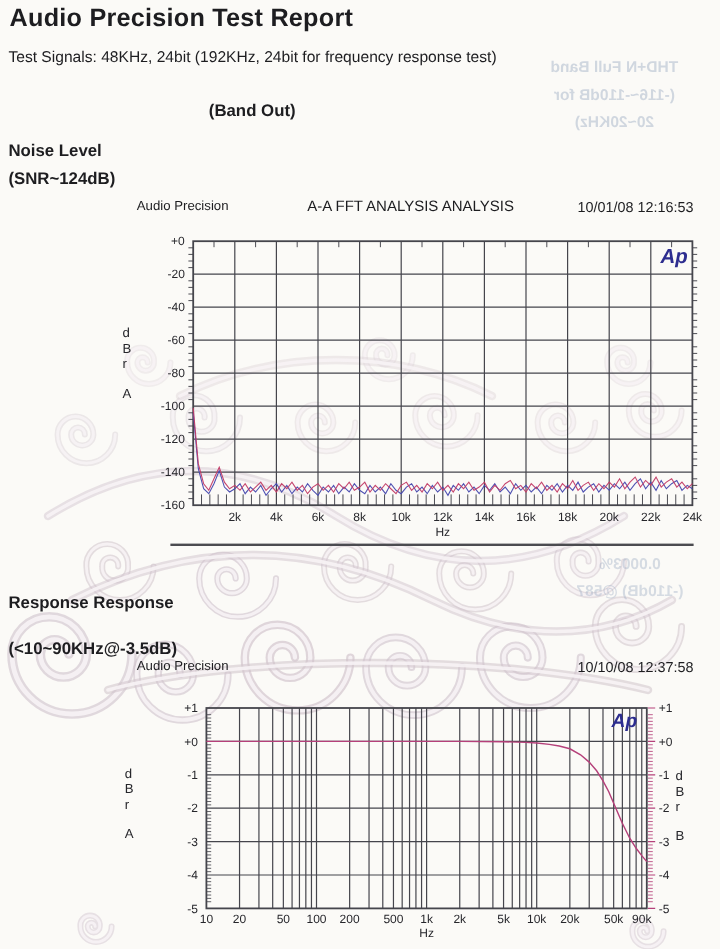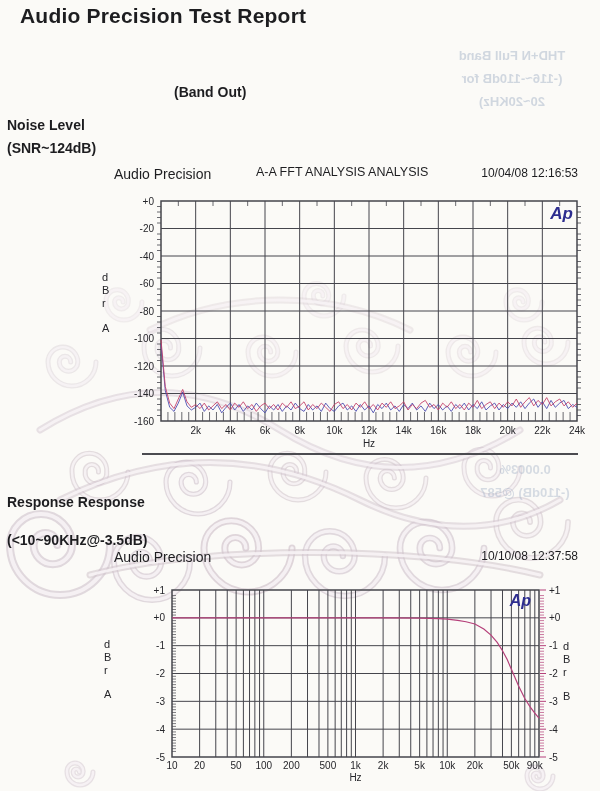--- a/index.html
+++ b/index.html
@@ -1,28 +1,28 @@
 <!DOCTYPE html>
 <html><head>
 <meta charset="utf-8">
 <style>
   html,body{margin:0;padding:0;background:#e8e8e8;}
   #page{position:relative;width:600px;height:791px;background:#fbfaf7;
         font-family:"Liberation Sans",sans-serif;color:#1d1d20;overflow:hidden;margin:0 auto;}
   .abs{position:absolute;}
   .z2{z-index:2;}
-  .h-title{left:20px;top:4px;font-size:21px;font-weight:bold;letter-spacing:.2px;}
+  .h-title{left:8px;top:4px;font-size:21px;font-weight:bold;letter-spacing:.2px;}
   .h-sub{left:7px;top:40px;font-size:13px;}
   .lineout{left:174px;top:84px;font-size:14px;font-weight:bold;}
   .sec-h{font-size:14px;font-weight:bold;}
   .noise-h{left:7px;top:117px;}
   .snr-h{left:7px;top:140px;}
   .fr-h{left:7px;top:494px;}
   .frs-h{left:7px;top:532px;}
-  .row-label{font-size:14px;}
+  .row-label{font-size:11px;}
   .vendor1{left:114px;top:166px;}
   .atitle1{left:256px;top:165px;font-size:12.5px;}
   .ts{font-size:12px;}
   .ts1{right:22px;top:166px;}
   .vendor2{left:114px;top:549px;}
   .ts2{right:22px;top:549px;}
   .divider{left:142px;top:453px;width:436px;height:2px;background:#4b4b50;z-index:2;}
   .bleed{color:#9eadc4;font-weight:bold;transform:scaleX(-1);text-align:center;
          line-height:23px;font-size:13px;opacity:.45;z-index:1;}
   .bleed-top{right:8px;top:44px;width:160px;}
@@ -89,37 +89,38 @@
         <path d="M 60 500 C 160 450 260 450 360 500 C 430 535 500 535 560 500" stroke="#cfc2cb" stroke-width="7" stroke-opacity="0.5" stroke-linecap="round"></path>
         <path d="M 60 500 C 160 450 260 450 360 500 C 430 535 500 535 560 500" stroke="#f7f3f5" stroke-width="3" stroke-opacity="0.9" stroke-linecap="round"></path>
         <path d="M 150 330 C 230 290 330 290 410 330" stroke="#cfc2cb" stroke-width="7" stroke-opacity="0.3" stroke-linecap="round"></path>
         <path d="M 150 330 C 230 290 330 290 410 330" stroke="#f7f3f5" stroke-width="3" stroke-opacity="0.9" stroke-linecap="round"></path>
         <path d="M 90 575 C 200 545 420 545 540 575" stroke="#cfc2cb" stroke-width="7" stroke-opacity="0.55" stroke-linecap="round"></path>
         <path d="M 90 575 C 200 545 420 545 540 575" stroke="#f7f3f5" stroke-width="3" stroke-opacity="0.9" stroke-linecap="round"></path>
       </g>
     </svg>
 
   <div class="abs z2 h-title">Audio Precision Test Report</div>
+  <div class="abs z2 h-sub">Test Signals: 48KHz, 24bit (192KHz, 24bit for frequency response test)</div>
   <div class="abs z2 lineout">(Band Out)</div>
 
   <div class="abs bleed bleed-top">
     <div>THD+N Full Band</div>
     <div>(-116~-110dB for</div>
     <div>20~20KHz)</div>
   </div>
   <div class="abs bleed bleed-mid">
     <div>0.0003%</div>
     <div>(-110dB) @587</div>
   </div>
 
   <div class="abs z2 sec-h noise-h">Noise Level</div>
   <div class="abs z2 sec-h snr-h">(SNR~124dB)</div>
   <div class="abs z2 row-label vendor1">Audio Precision</div>
   <div class="abs z2 atitle1">A-A FFT ANALYSIS ANALYSIS</div>
-  <div class="abs z2 ts ts1">10/04/08 12:16:53</div>
+  <div class="abs z2 ts ts1">10/01/08 12:16:53</div>
 
   <svg id="chart1" class="chart" width="510" height="266" viewBox="0 0 510 266">
       <g stroke="#45454c" stroke-width="1" fill="none">
         <rect x="75" y="15" width="416" height="220" stroke-width="1.5"></rect>
         <line x1="109.66666666666666" y1="15" x2="109.66666666666666" y2="235"></line>
         <line x1="144.33333333333331" y1="15" x2="144.33333333333331" y2="235"></line>
         <line x1="179" y1="15" x2="179" y2="235"></line>
         <line x1="213.66666666666666" y1="15" x2="213.66666666666666" y2="235"></line>
         <line x1="248.33333333333334" y1="15" x2="248.33333333333334" y2="235"></line>
         <line x1="283" y1="15" x2="283" y2="235"></line>

